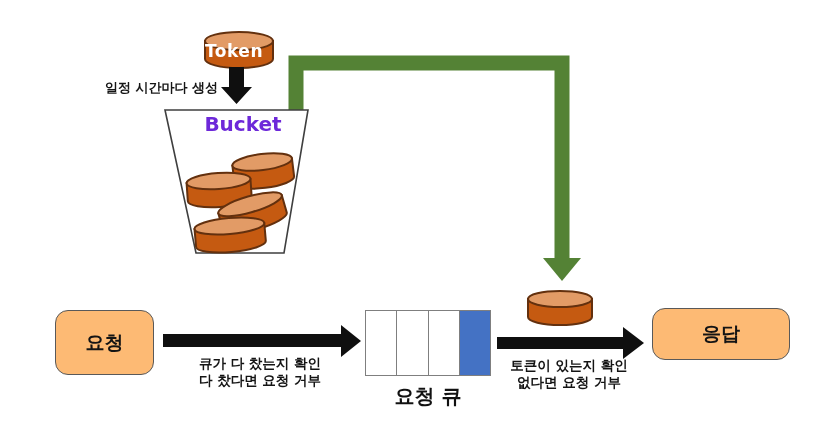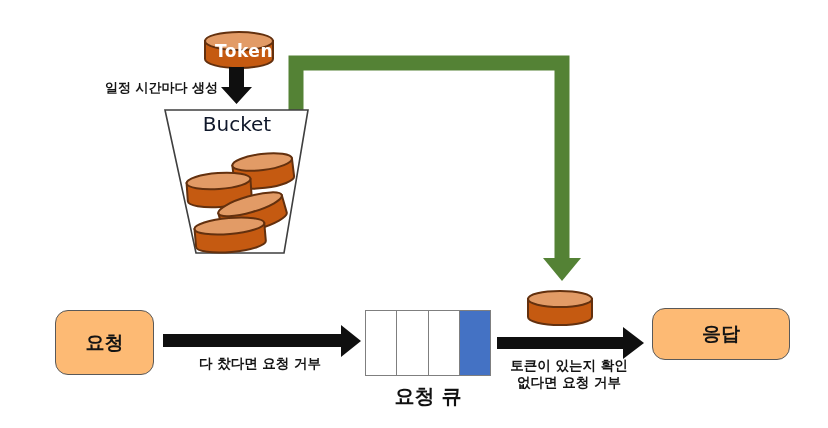--- a/index.html
+++ b/index.html
@@ -3,26 +3,26 @@
 <meta charset="utf-8">
 <style>
   html,body{margin:0;padding:0;background:#fff;}
   .stage{
     position:relative;width:828px;height:428px;background:#ffffff;overflow:hidden;
     font-family:"DejaVu Sans","Liberation Sans",sans-serif;color:#111;
   }
   .layer{position:absolute;left:0;top:0;}
   .txt{position:absolute;white-space:nowrap;color:#151515;}
   .token-label{
-    left:205px;top:41px;width:68px;text-align:right;
+    left:205px;top:41px;width:68px;text-align:left;
     font-size:17px;font-weight:700;color:#ffffff;letter-spacing:.5px;
   }
   .bucket-label{
-    left:187px;top:112px;width:100px;text-align:center;
-    font-size:20px;font-weight:400;color:#0f172a;
+    left:193px;top:112px;width:100px;text-align:center;
+    font-size:20px;font-weight:700;color:#6d28d9;
   }
   .gen-note{
     left:105px;top:79px;width:110px;text-align:left;
     font-size:13px;font-weight:600;
   }
   .note{
     position:absolute;text-align:center;font-size:13.5px;font-weight:600;line-height:17px;color:#141414;
   }
   .note1{left:180px;top:355px;width:160px;}
   .note2{left:489px;top:357px;width:160px;}
@@ -96,20 +96,21 @@
 
   <div class="txt bucket-label">Bucket</div>
 
   <div class="txt gen-note">일정 시간마다 생성</div>
 
   <div class="flow-box request-box">
     <span>요청</span>
   </div>
 
   <div class="note note1">
+    <div>큐가 다 찼는지 확인</div>
     <div>다 찼다면 요청 거부</div>
   </div>
 
   <div class="queue">
     <div class="queue-cell"></div>
     <div class="queue-cell"></div>
     <div class="queue-cell"></div>
     <div class="queue-cell" style="background: rgb(68, 114, 196);"></div>
   </div>
 

